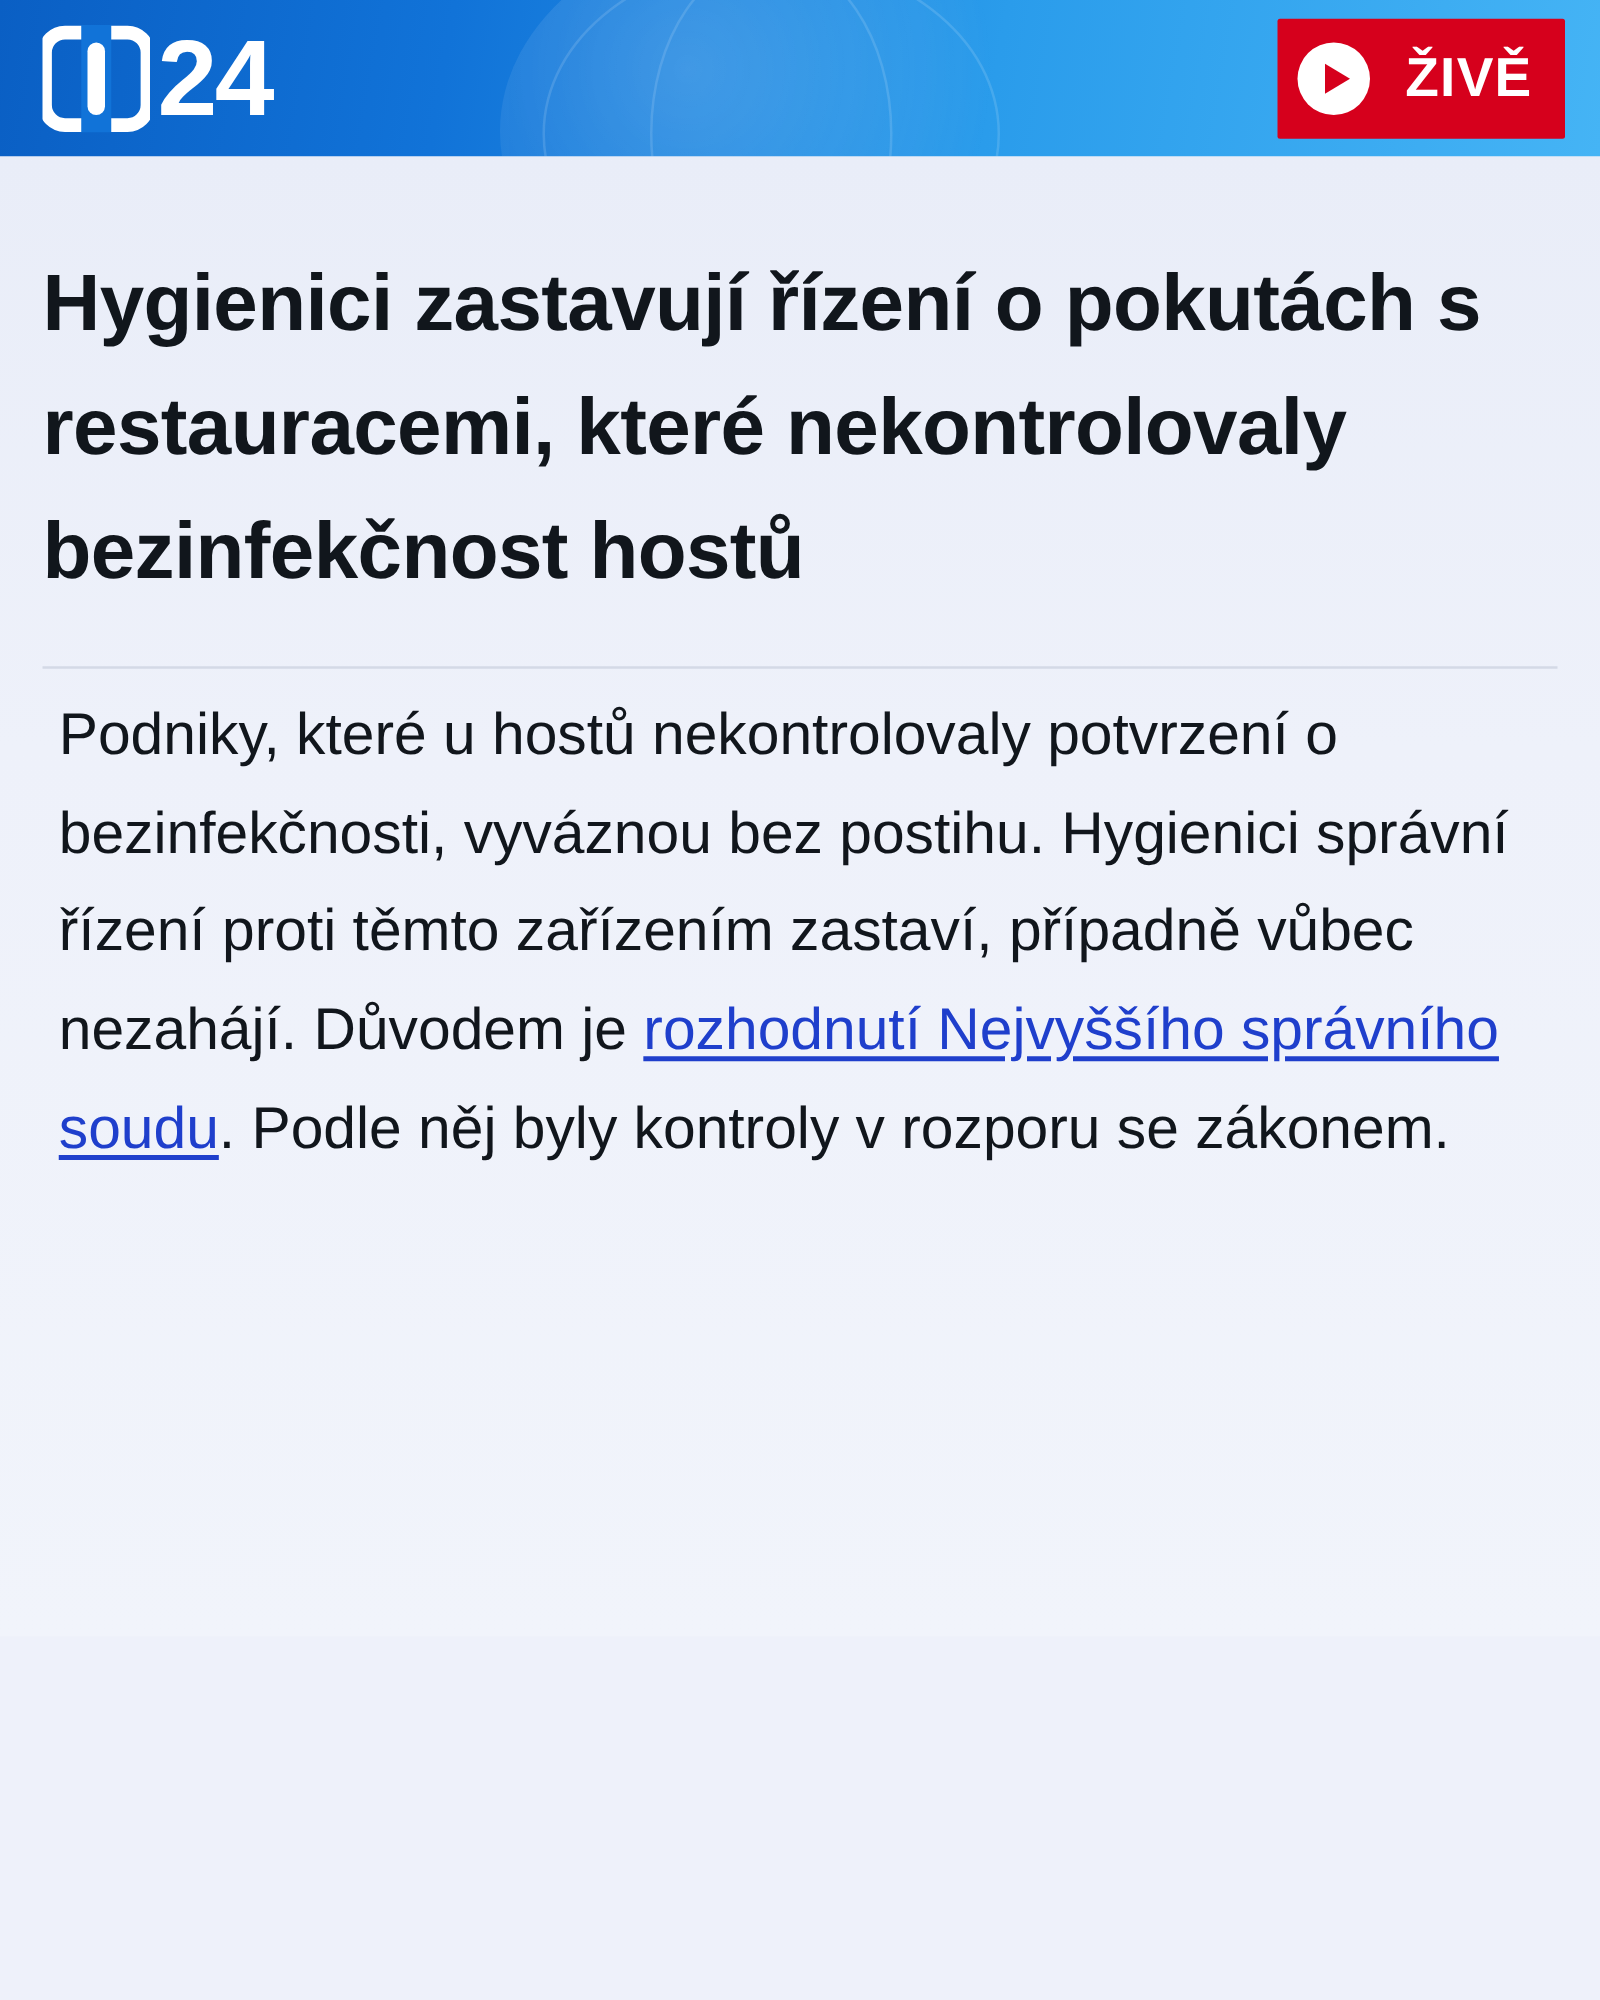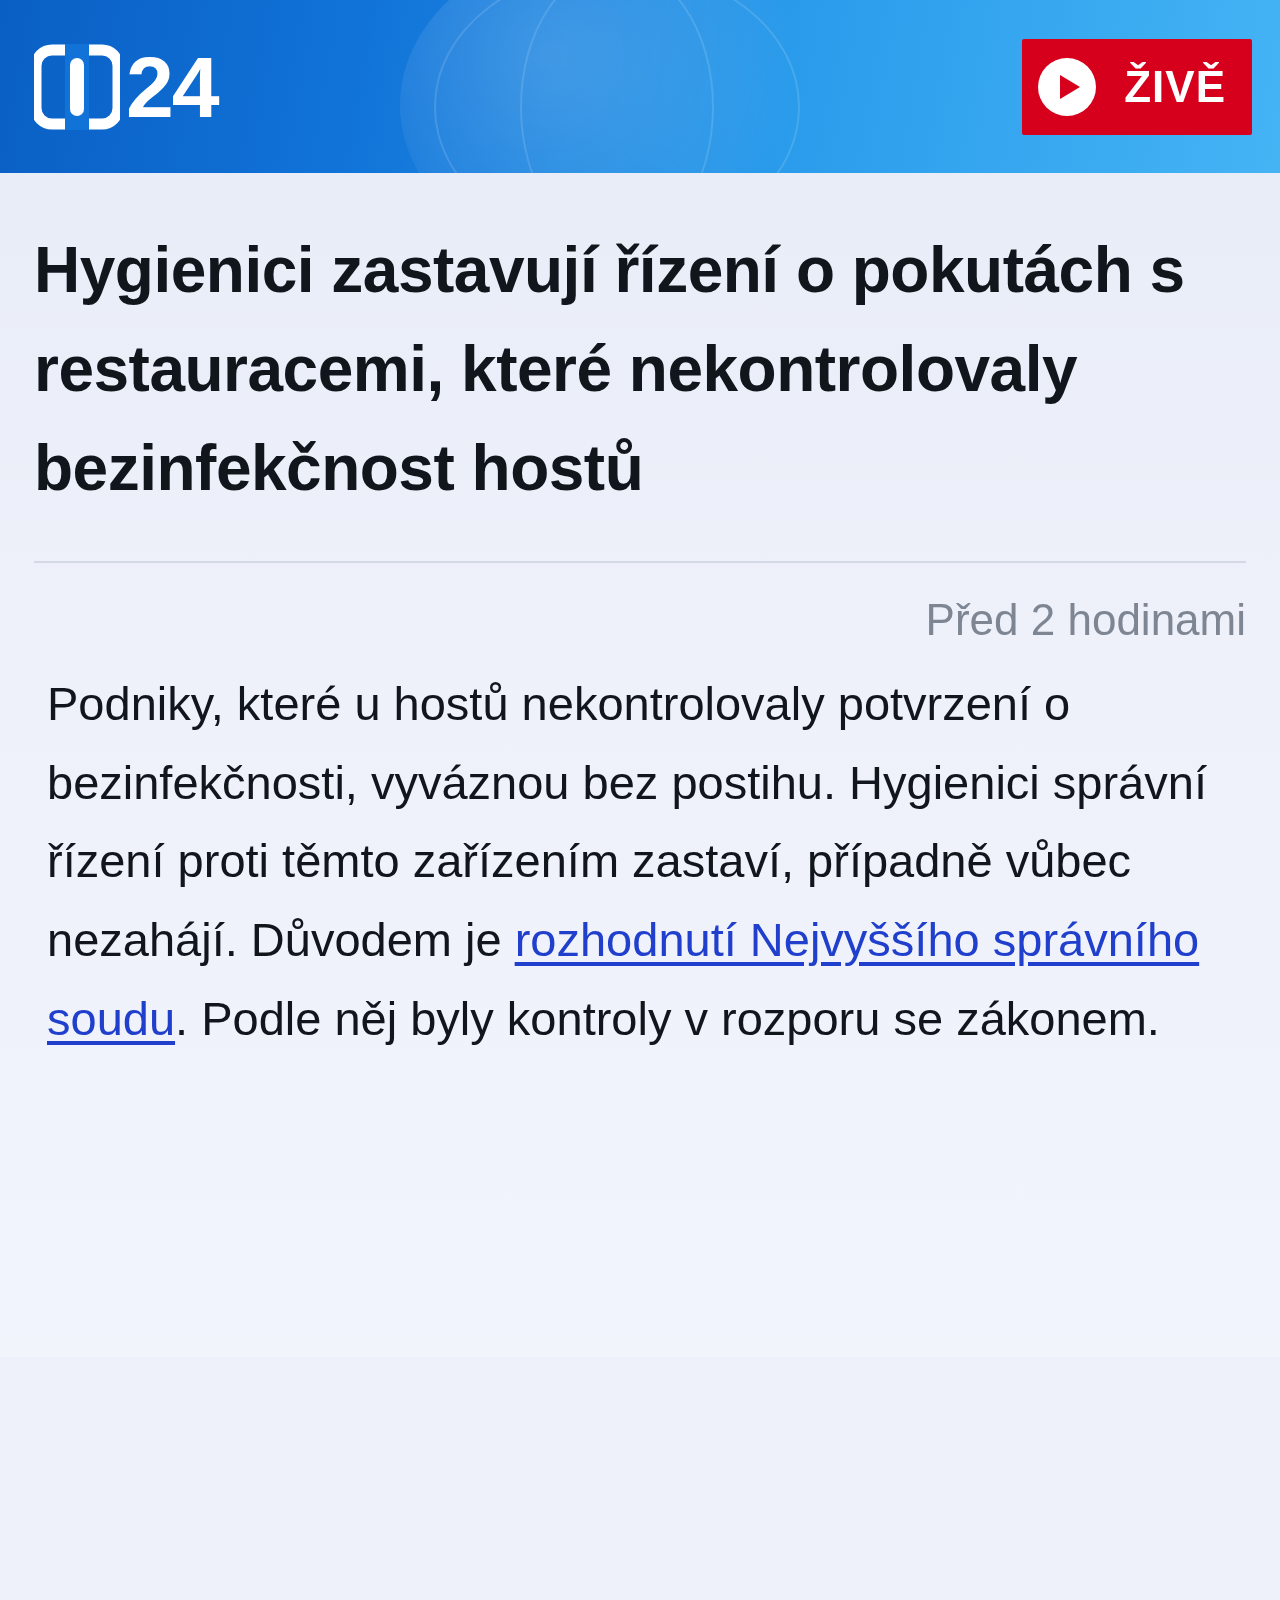--- a/index.html
+++ b/index.html
@@ -10,21 +10,21 @@
     height: 1600px;
     font-family: "Liberation Sans", sans-serif;
     background: #eef1fa;
     overflow: hidden;
   }
 
   
   .header {
     position: relative;
     width: 1280px;
-    height: 173px;
+    height: 125px;
     background: linear-gradient(100deg, #0a5fc4 0%, #1173d8 28%, #2a9ceb 62%, #45b4f5 100%);
     overflow: hidden;
     display: flex;
     align-items: center;
   }
   
   .globe {
     position: absolute;
     left: 400px;
     top: -60px;
@@ -122,21 +122,21 @@
     border-radius: 10px;
     padding: 24px 30px;
     height: 96px;
     display: flex;
     align-items: center;
     cursor: pointer;
   }
 
   
   .article {
-    padding: 48px 34px 0 34px;
+    padding: 68px 34px 0 34px;
     background: linear-gradient(180deg, #e9edf8 0%, #eef1fa 40%, #f1f4fb 100%);
     height: 1184px;
   }
   .headline {
     font-size: 64px;
     line-height: 1.55;
     font-weight: bold;
     color: #11161c;
     margin: 0;
     letter-spacing: -0.5px;
@@ -187,17 +187,16 @@
           <span class="tri"></span>
         </span>
       <span class="live-label">ŽIVĚ</span>
     </button>
   </div>
 </div>
 
 <div class="article">
   <h1 class="headline">Hygienici zastavují řízení o pokutách s restauracemi, které nekontrolovaly bezinfekčnost hostů</h1>
   <hr class="rule">
-  <div class="timestamp">Před 2 hodinami</div>
   <p class="body-text">
     <span>Podniky, které u hostů nekontrolovaly potvrzení o bezinfekčnosti, vyváznou bez postihu. Hygienici správní řízení proti těmto zařízením zastaví, případně vůbec nezahájí. Důvodem je </span><a href="#">rozhodnutí Nejvyššího správního soudu</a><span>. Podle něj byly kontroly v rozporu se zákonem.</span>
   </p>
 </div>
 
 </body></html>

